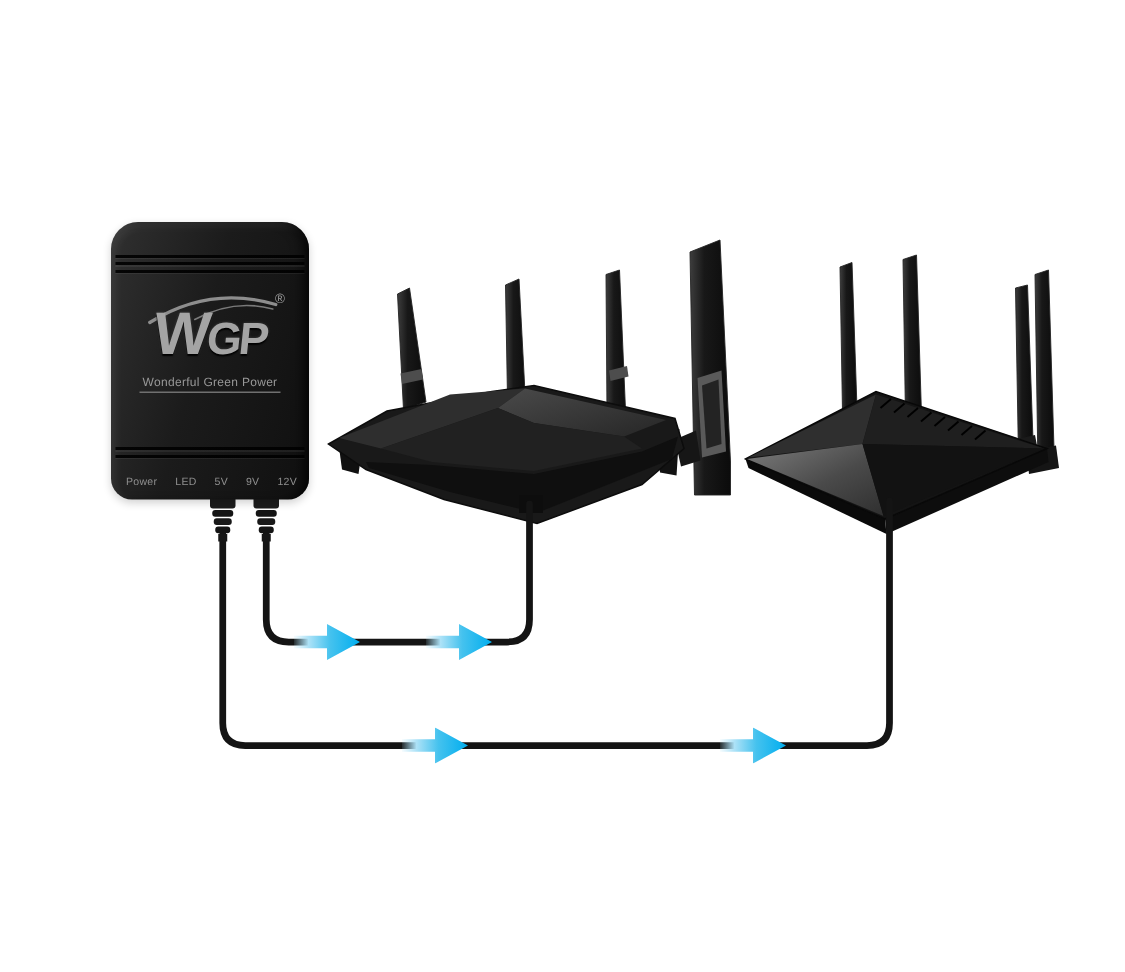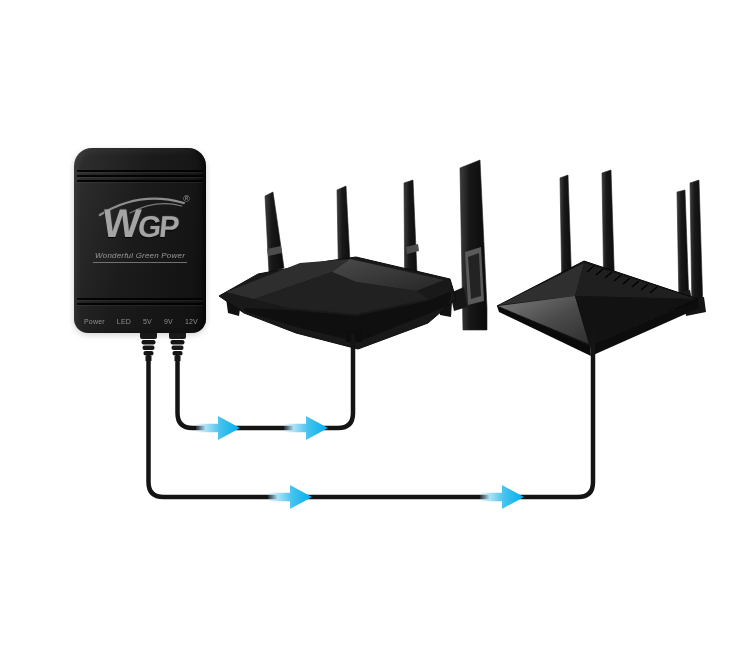--- a/index.html
+++ b/index.html
@@ -28,21 +28,21 @@
   .logo-swoosh{position:absolute;left:50%;top:-12px;transform:translateX(-46%);}
   .logo-text{
     display:block;font-weight:800;font-size:30px;line-height:34px;color:#a4a4a4;
     letter-spacing:-2px;transform:skewX(-6deg);
     text-shadow:0 1px 1px #000, 0 0 2px rgba(255,255,255,0.18);
   }
   .logo-text::first-letter{font-size:40px;}
   .reg-mark{position:absolute;right:16px;top:-12px;font-size:9px;color:#9c9c9c;}
   .tagline{
     display:inline-block;margin-top:1px;font-size:8px;color:#989898;letter-spacing:0.2px;
-    border-bottom:1px solid #707070;padding:0 2px 2px;white-space:nowrap;font-style:italic;
+    border-bottom:1px solid #707070;padding:0 2px 2px;white-space:nowrap;
   }
   .ports{
     position:absolute;bottom:8px;left:10px;right:8px;
     display:flex;justify-content:space-between;align-items:baseline;
     font-size:7px;color:#8f8f8f;letter-spacing:0.2px;
   }
   .ports span{white-space:nowrap;}
 
   
   .arrow{

